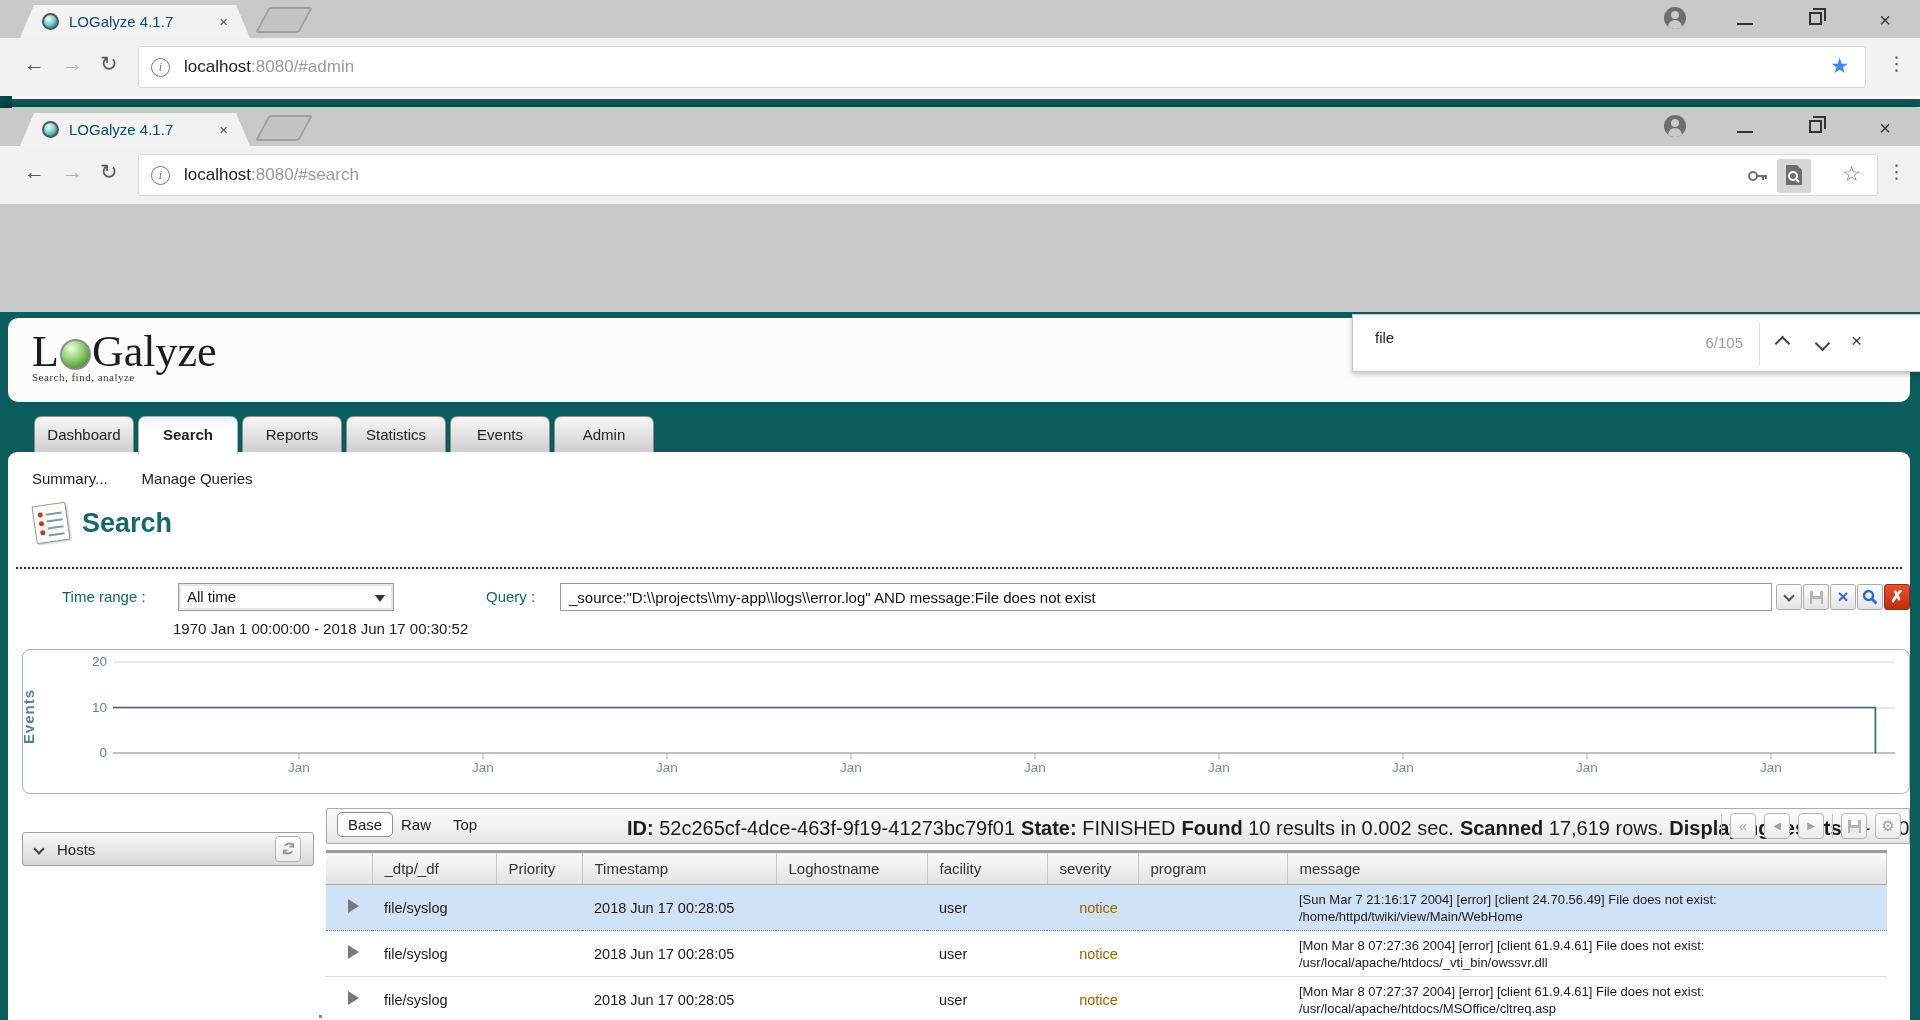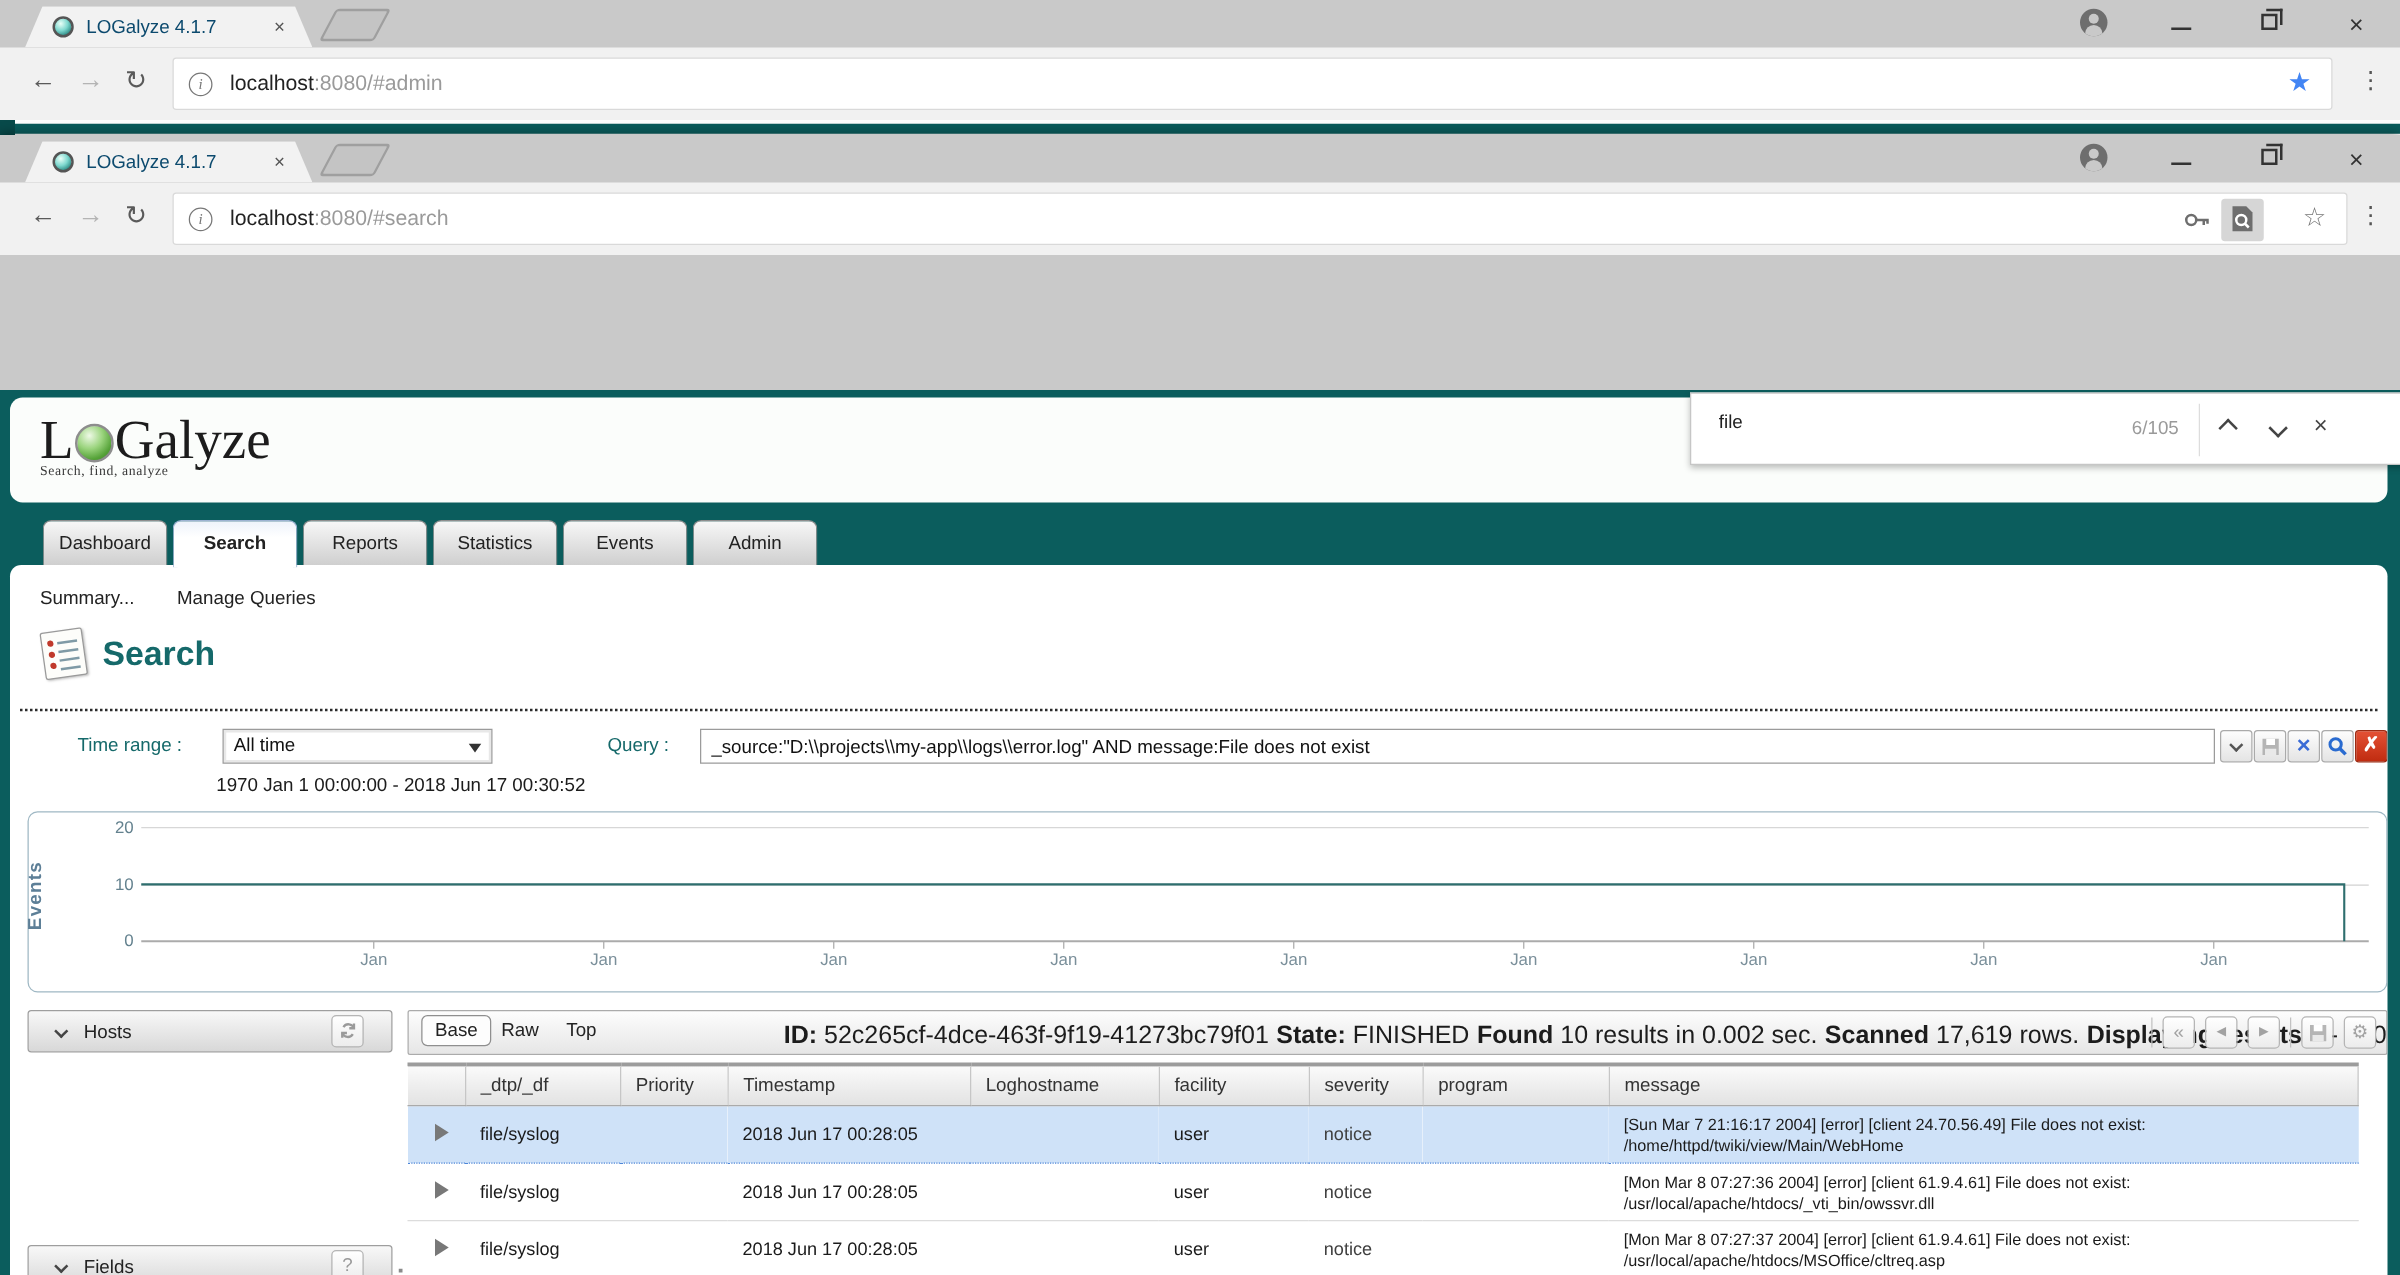--- a/index.html
+++ b/index.html
@@ -127,21 +127,21 @@
     border:1px solid #9fb8c4; border-radius:8px; background:#fff; }
   #ylab { position:absolute; left:-22px; top:58px; transform:rotate(-90deg);
     font-size:15px; font-weight:bold; color:#5d7f97; letter-spacing:1px; }
   .ytick { position:absolute; width:26px; text-align:right; font-size:13.5px; color:#64828f; }
   .xtick { position:absolute; top:110px; width:30px; text-align:center; font-size:13.5px;
     color:#7a8f9a; }
 
   
   .panel { position:absolute; left:14px; width:292px; }
   .phead { height:34px; background:linear-gradient(#f8f8f8,#d8d8d8); border:1px solid #9e9e9e;
-    border-radius:3px; display:flex; align-items:center; padding:0 22px; }
+    border-radius:3px; display:flex; align-items:center; padding:0 12px;margin-top:24px; }
   .phead .chev { width:8px; height:8px; margin-right:14px; }
   .phead .ptitle { font-size:15px; color:#222; flex:1; }
   .sqbtn { width:26px; height:26px; border:1px solid #b5b5b5; border-radius:4px;
     background:linear-gradient(#fff,#ececec); text-align:center; line-height:24px;
     color:#9a9a9a; font-size:15px; }
   .pbody { background:#fff; border:1px solid #b9b9b9; border-top:none; }
   #hosts-body { height:134px; display:flex; align-items:center; justify-content:center;
     font-size:15px; color:#222; }
   #splitter { position:absolute; left:308px; top:204px; width:8px; height:120px; }
   #splitter i { display:block; width:3px; height:3px; background:#8a8a8a; margin:3px auto; }
@@ -167,21 +167,21 @@
   #results-table { position:absolute; left:318px; top:42px; width:1561px;
     border-collapse:collapse; table-layout:fixed; }
   #results-table th { height:33px; background:linear-gradient(#fafafa,#e2e2e2);
     border-top:3px solid #9c9c9c; border-bottom:1px solid #aaa; border-right:1px solid #c6c6c6;
     font-size:15px; font-weight:normal; color:#333; text-align:left; padding:0 0 0 12px;
     white-space:nowrap; overflow:hidden; }
   #results-table td { height:46px; font-size:14.5px; color:#1a1a1a; padding:0 0 0 12px;
     border-bottom:1px solid #dcdcdc; white-space:nowrap; overflow:hidden; vertical-align:middle; }
   #results-table tr.sel td { background:#cfe2f8; border-top:1px dotted #4d86d8;
     border-bottom:1px dotted #4d86d8; }
-  #results-table td.sev { color:#404040; }
+  #results-table td.sev { color:#a16207;text-align:center; }
   #results-table td.msg { font-size:13px; line-height:17px; }
   .tri { width:0; height:0; border:7px solid transparent; border-left:11px solid #787878;
     display:inline-block; margin-left:10px; }
 </style>
 </head>
 <body>
 
 <div class="bwin" style="top:0; height:96px;">
   <div class="tabstrip">
     <div class="btab">

